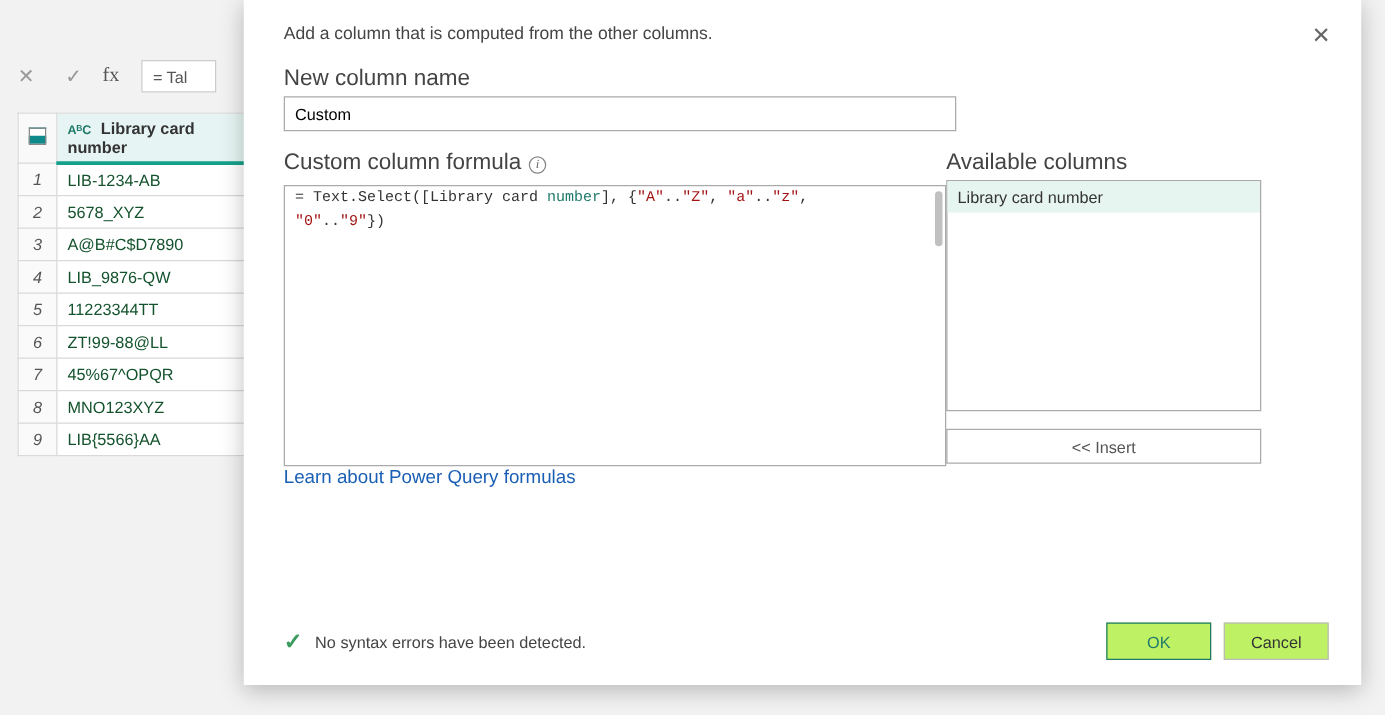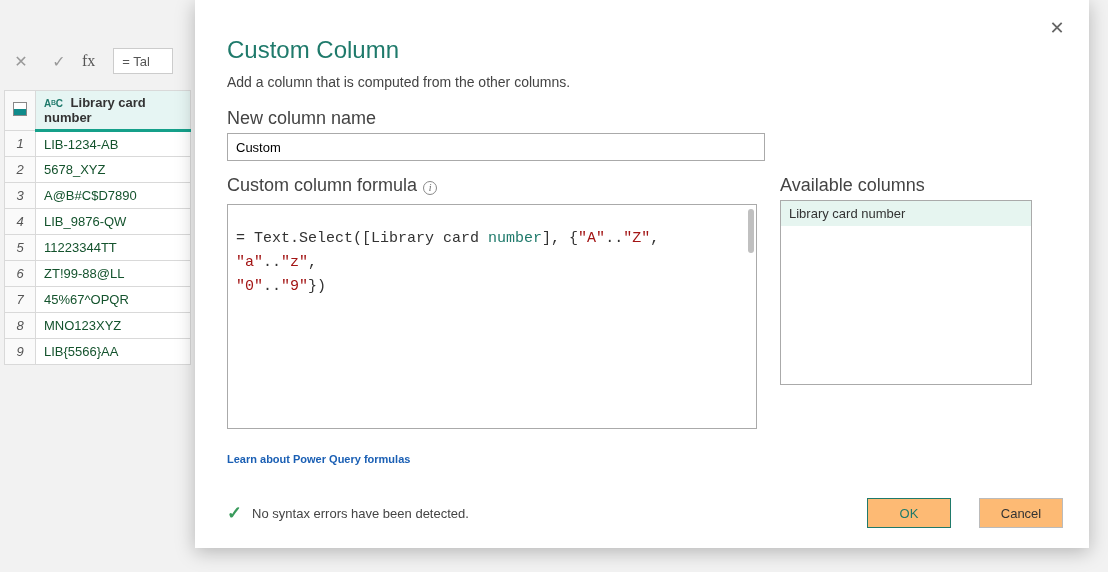--- a/index.html
+++ b/index.html
@@ -45,21 +45,21 @@
       height: 26px;
       padding: 0 8px;
       width: 60px;
       display: flex;
       align-items: center;
       color: #555;
       text-align: right;
     }
     .data-grid {
       position: absolute;
-      top: 90px; left: 4px;
+      top: 90px; left: 14px;
       border: 1px solid #ccc;
       background: #fff;
       border-collapse: collapse;
     }
     .data-grid th, .data-grid td {
       border: 1px solid #d9d9d9;
       font-weight: normal;
       text-align: left;
       padding: 4px 8px;
       height: 26px;
@@ -135,61 +135,60 @@
     .new-col-input {
       width: 538px;
       height: 28px;
       border: 1px solid #aaa;
       padding: 0 8px;
       font-size: 13px;
       margin-bottom: 14px;
     }
     .row2 {
       display: flex;
-      gap: 23px;
+      gap: 0;
     }
     .col-left { width: 530px; }
     .col-right { width: 292px; }
     .label-row { display: flex; align-items: center; gap: 6px; margin-bottom: 4px;}
     .info-icon {
       width: 14px; height: 14px;
       border: 1px solid #888;
       border-radius: 50%;
       display: flex; align-items: center; justify-content: center;
       font-size: 10px; color: #666;
       font-style: italic;
       font-family: Georgia, serif;
     }
     .formula-box {
       position: relative;
       width: 530px;
       height: 225px;
       border: 1px solid #aaa;
-      padding: 22px 18px 6px 8px;
+      padding: 0 18px 6px 8px;
       font-family: Consolas, "Courier New", monospace;
-      font-size: 15px;
+      font-size: 12px;
       line-height: 1.6;
       overflow: hidden;
     }
     .formula-box .scrollbar-thumb {
       position: absolute;
       top: 4px; right: 2px;
       width: 6px; height: 44px;
       background: #c0c0c0;
       border-radius: 3px;
     }
     .tok-plain { color: #333; }
     .tok-field { color: #1f7a6b; }
     .tok-str { color: #a31515; }
     .link {
-      margin-top: 24px;
+      margin-top: 0;
       color: #1a5fb4;
-      font-size: 11px;
-      cursor: pointer;
-      font-weight: bold;
+      font-size: 15px;
+      cursor: pointer;
     }
     .avail-box {
       width: 252px;
       height: 185px;
       border: 1px solid #aaa;
       background: #fff;
     }
     .avail-item {
       padding: 5px 8px;
       background: #e6f5f0;
@@ -219,24 +218,24 @@
     .check-icon {
       color: #3a9b5c;
       font-size: 18px;
       font-weight: bold;
     }
     .footer .spacer { flex: 1; }
     .btn {
       min-width: 84px;
       height: 30px;
       border: 1px solid #bbb;
-      background: #fdba74;
+      background: #bef264;
       color: #333;
       display: flex; align-items: center; justify-content: center;
-      margin-left: 28px;
+      margin-left: 10px;
       cursor: pointer;
     }
     .btn.primary { border-color: #1f7a6b; color: #1f7a6b; }
   </style>
 </head>
 <body>
 
 <div class="bg-layer">
   <div class="formula-bar">
     <span class="fb-btn">✕</span>
@@ -291,21 +290,20 @@
         <tr>
           <td class="rownum">9</td>
           <td class="cell">LIB{5566}AA</td>
         </tr>
       </tbody>
   </table>
 </div>
 
 <div class="dialog">
   <div class="close">✕</div>
-  <h1>Custom Column</h1>
   <div class="subtitle">Add a column that is computed from the other columns.</div>
 
   <div class="field-label">New column name</div>
   <input class="new-col-input" value="Custom" style="">
 
   <div class="row2">
     <div class="col-left">
       <div class="label-row">
         <span class="field-label">Custom column formula</span>
         <span class="info-icon">i</span>
@@ -316,20 +314,21 @@
       </div>
       <div class="link">Learn about Power Query formulas</div>
     </div>
     <div class="col-right">
       <div class="field-label">Available columns</div>
       <div class="avail-box">
         <div id="avail-items">
             <div class="avail-item">Library card number</div>
           </div>
       </div>
+      <div class="insert-btn">&lt;&lt; Insert</div>
     </div>
   </div>
 
   <div class="footer">
     <div class="status">
       <span class="check-icon">✓</span>
       <span>No syntax errors have been detected.</span>
     </div>
     <div class="spacer"></div>
     <div class="btn primary">OK</div>

